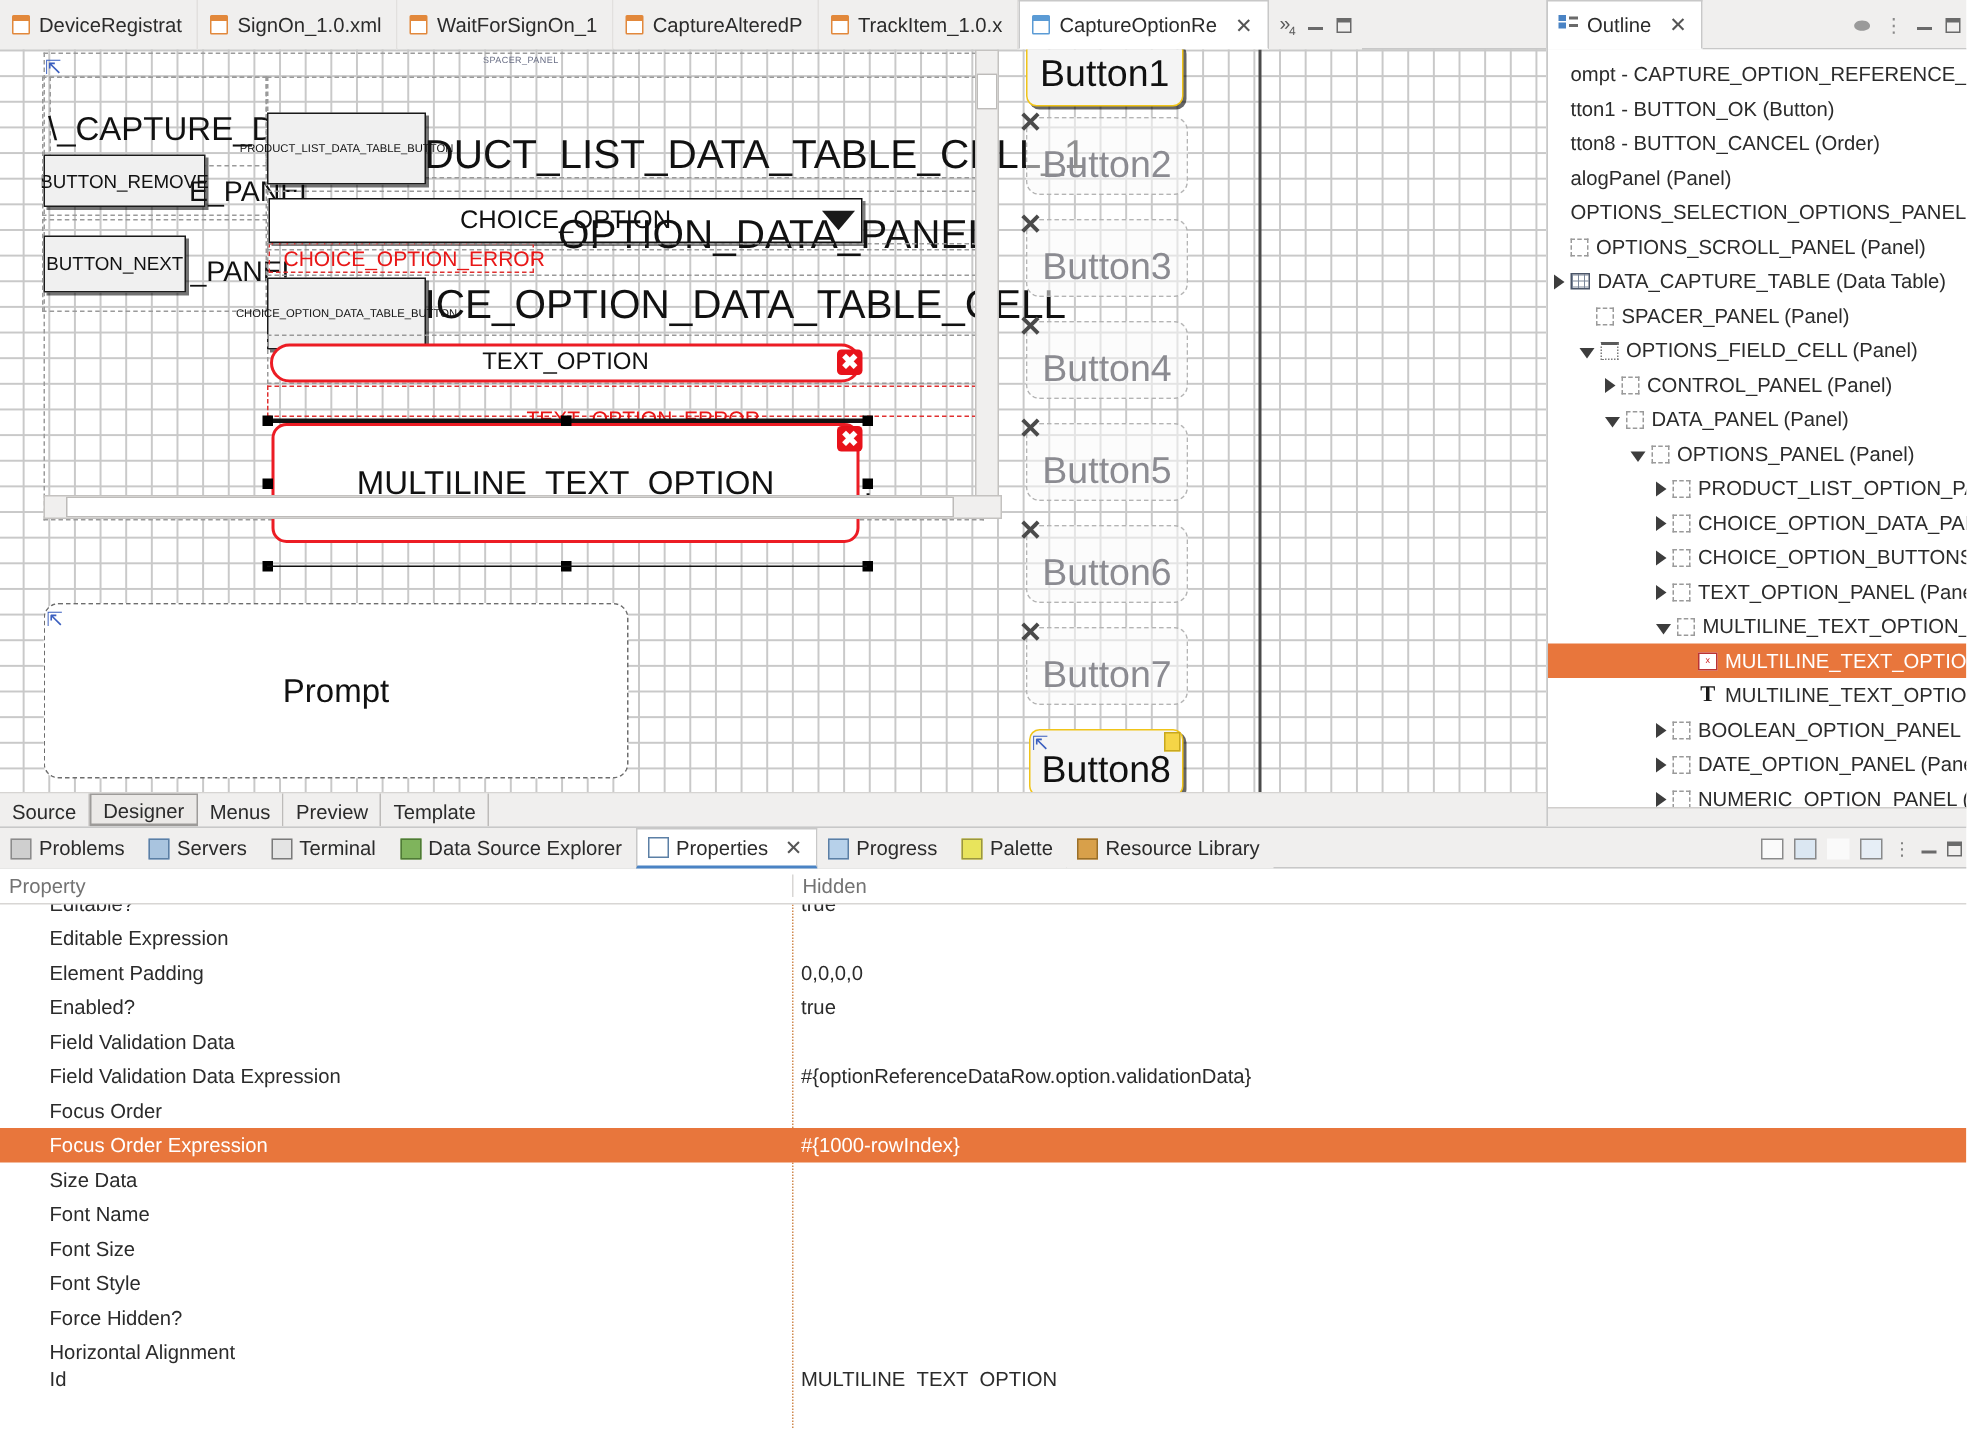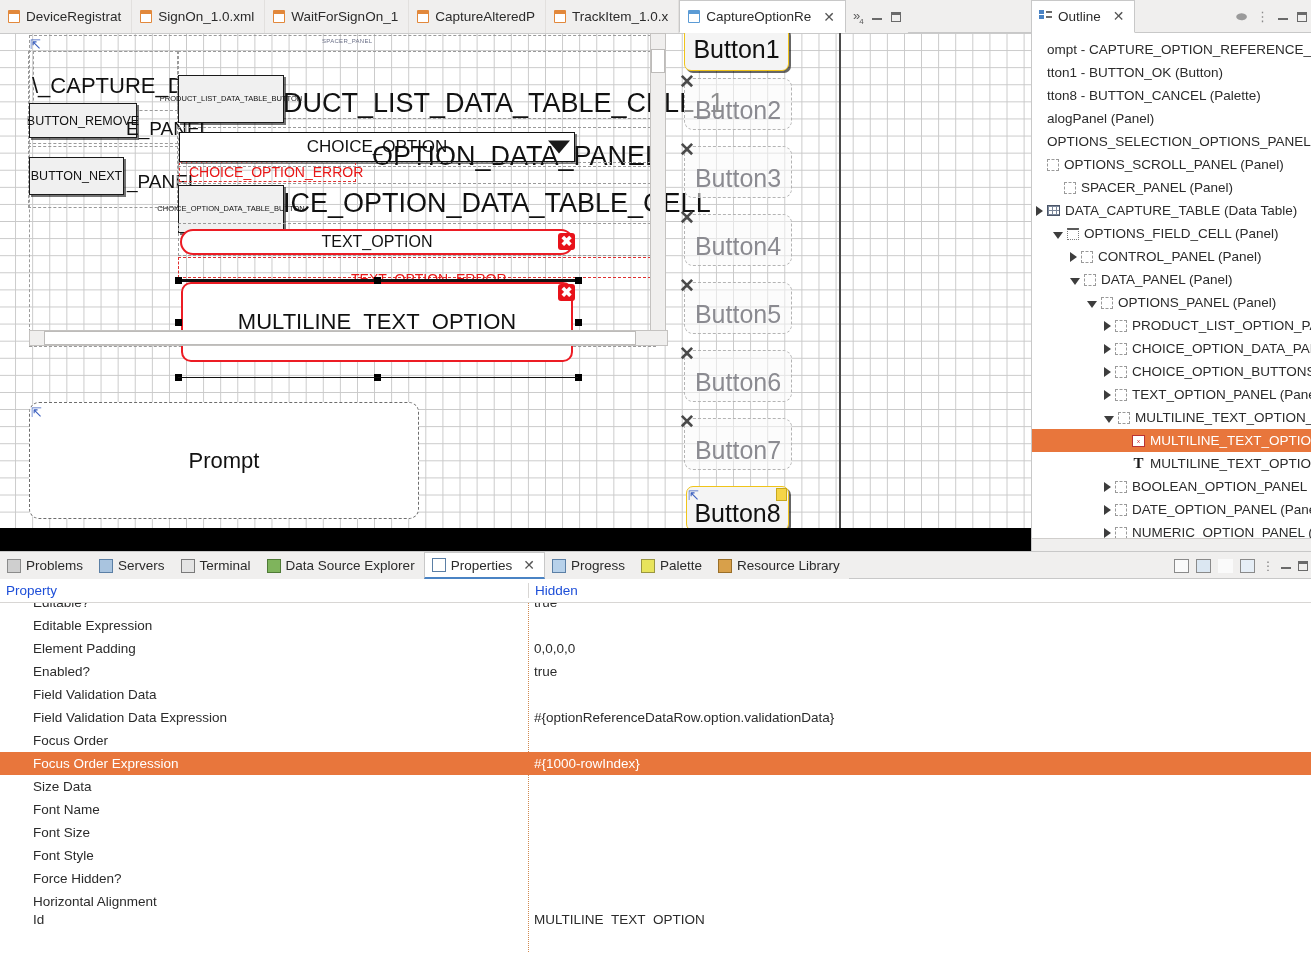--- a/index.html
+++ b/index.html
@@ -309,21 +309,21 @@
     display: flex; align-items: center; gap: 7px; color: #6a6a6a; font-size: 11px;
   }
   .tb-ico {
     width: 15px; height: 14px; border: 1px solid #8a8a8a; background: #fafafa;
     position: relative;
   }
   #prop-header {
     display: flex; height: 24px; align-items: center;
     border-bottom: 1px solid #d8d6d4;
     background: #ffffff;
-    font-size: 13.5px; color: #1d4ed8;
+    font-size: 13.5px; color: #737373;
   }
   #prop-header .ph1 { width: 528px; padding-left: 6px; }
   #prop-header .ph2 { padding-left: 6px; border-left: 1px solid #d8d6d4; flex: 1; }
   #prop-rows {
     position: relative;
     height: 349px;
     overflow: hidden;
   }
   .prow {
     height: 23px; display: flex; align-items: center;
@@ -491,20 +491,38 @@
       </div>
       <div class="btnSel" style="position:absolute; left:686px; top:453px; width:103px; height:45px; align-items:flex-end; padding-bottom:2px;">
         <span>Button8</span>
       </div>
       <div class="anchor-ico" style="left:688px; top:455px;">⇱</div>
       <div style="position:absolute; left:776px; top:455px; width:11px; height:13px; background:#f5d547; border:1px solid #c8a81e;"></div>
 
       <div style="position:absolute; left:839px; top:0px; width:2px; height:495px; background:#4a4a4a;"></div>
     </div>
 
+    <div id="designer-tabs">
+      <div class="dtab">
+          <span>Source</span>
+        </div>
+      <div class="dtab active">
+          <span>Designer</span>
+        </div>
+      <div class="dtab">
+          <span>Menus</span>
+        </div>
+      <div class="dtab">
+          <span>Preview</span>
+        </div>
+      <div class="dtab">
+          <span>Template</span>
+        </div>
+      <div style="flex:1; background:#f0efee;"></div>
+    </div>
   </div>
 
   <div id="outline">
     <div id="outline-tabbar">
       <div class="otab">
         <span class="outline-ico">
           <i style="left:0;top:0;width:5px;height:4px;"></i>
           <i style="left:0;top:5px;width:5px;height:4px;"></i>
           <i style="left:7px;top:1px;width:6px;height:2px;background:#6a6a6a;"></i>
           <i style="left:7px;top:6px;width:6px;height:2px;background:#6a6a6a;"></i>
@@ -524,44 +542,44 @@
         <div class="trow" style="padding-left: 4px;">
           <span class="twist none"></span>
           <span>ompt - CAPTURE_OPTION_REFERENCE_PR</span>
         </div>
         <div class="trow" style="padding-left: 4px;">
           <span class="twist none"></span>
           <span>tton1 - BUTTON_OK (Button)</span>
         </div>
         <div class="trow" style="padding-left: 4px;">
           <span class="twist none"></span>
-          <span>tton8 - BUTTON_CANCEL (Palette)</span>
+          <span>tton8 - BUTTON_CANCEL (Order)</span>
         </div>
         <div class="trow" style="padding-left: 4px;">
           <span class="twist none"></span>
           <span>alogPanel (Panel)</span>
         </div>
         <div class="trow" style="padding-left: 4px;">
           <span class="twist none"></span>
           <span>OPTIONS_SELECTION_OPTIONS_PANEL (P</span>
         </div>
         <div class="trow" style="padding-left: 4px;">
           <span class="twist none"></span>
           <span class="panel-ico"></span>
           <span>OPTIONS_SCROLL_PANEL (Panel)</span>
-        </div>
-        <div class="trow" style="padding-left: 21px;">
-          <span class="twist none"></span>
-          <span class="panel-ico"></span>
-          <span>SPACER_PANEL (Panel)</span>
         </div>
         <div class="trow" style="padding-left: 4px;">
           <span class="twist "></span>
           <span class="table-ico"></span>
           <span>DATA_CAPTURE_TABLE (Data Table)</span>
+        </div>
+        <div class="trow" style="padding-left: 21px;">
+          <span class="twist none"></span>
+          <span class="panel-ico"></span>
+          <span>SPACER_PANEL (Panel)</span>
         </div>
         <div class="trow" style="padding-left: 21px;">
           <span class="twist open"></span>
           <span class="cell-ico"></span>
           <span>OPTIONS_FIELD_CELL (Panel)</span>
         </div>
         <div class="trow" style="padding-left: 38px;">
           <span class="twist "></span>
           <span class="panel-ico"></span>
           <span>CONTROL_PANEL (Panel)</span>

